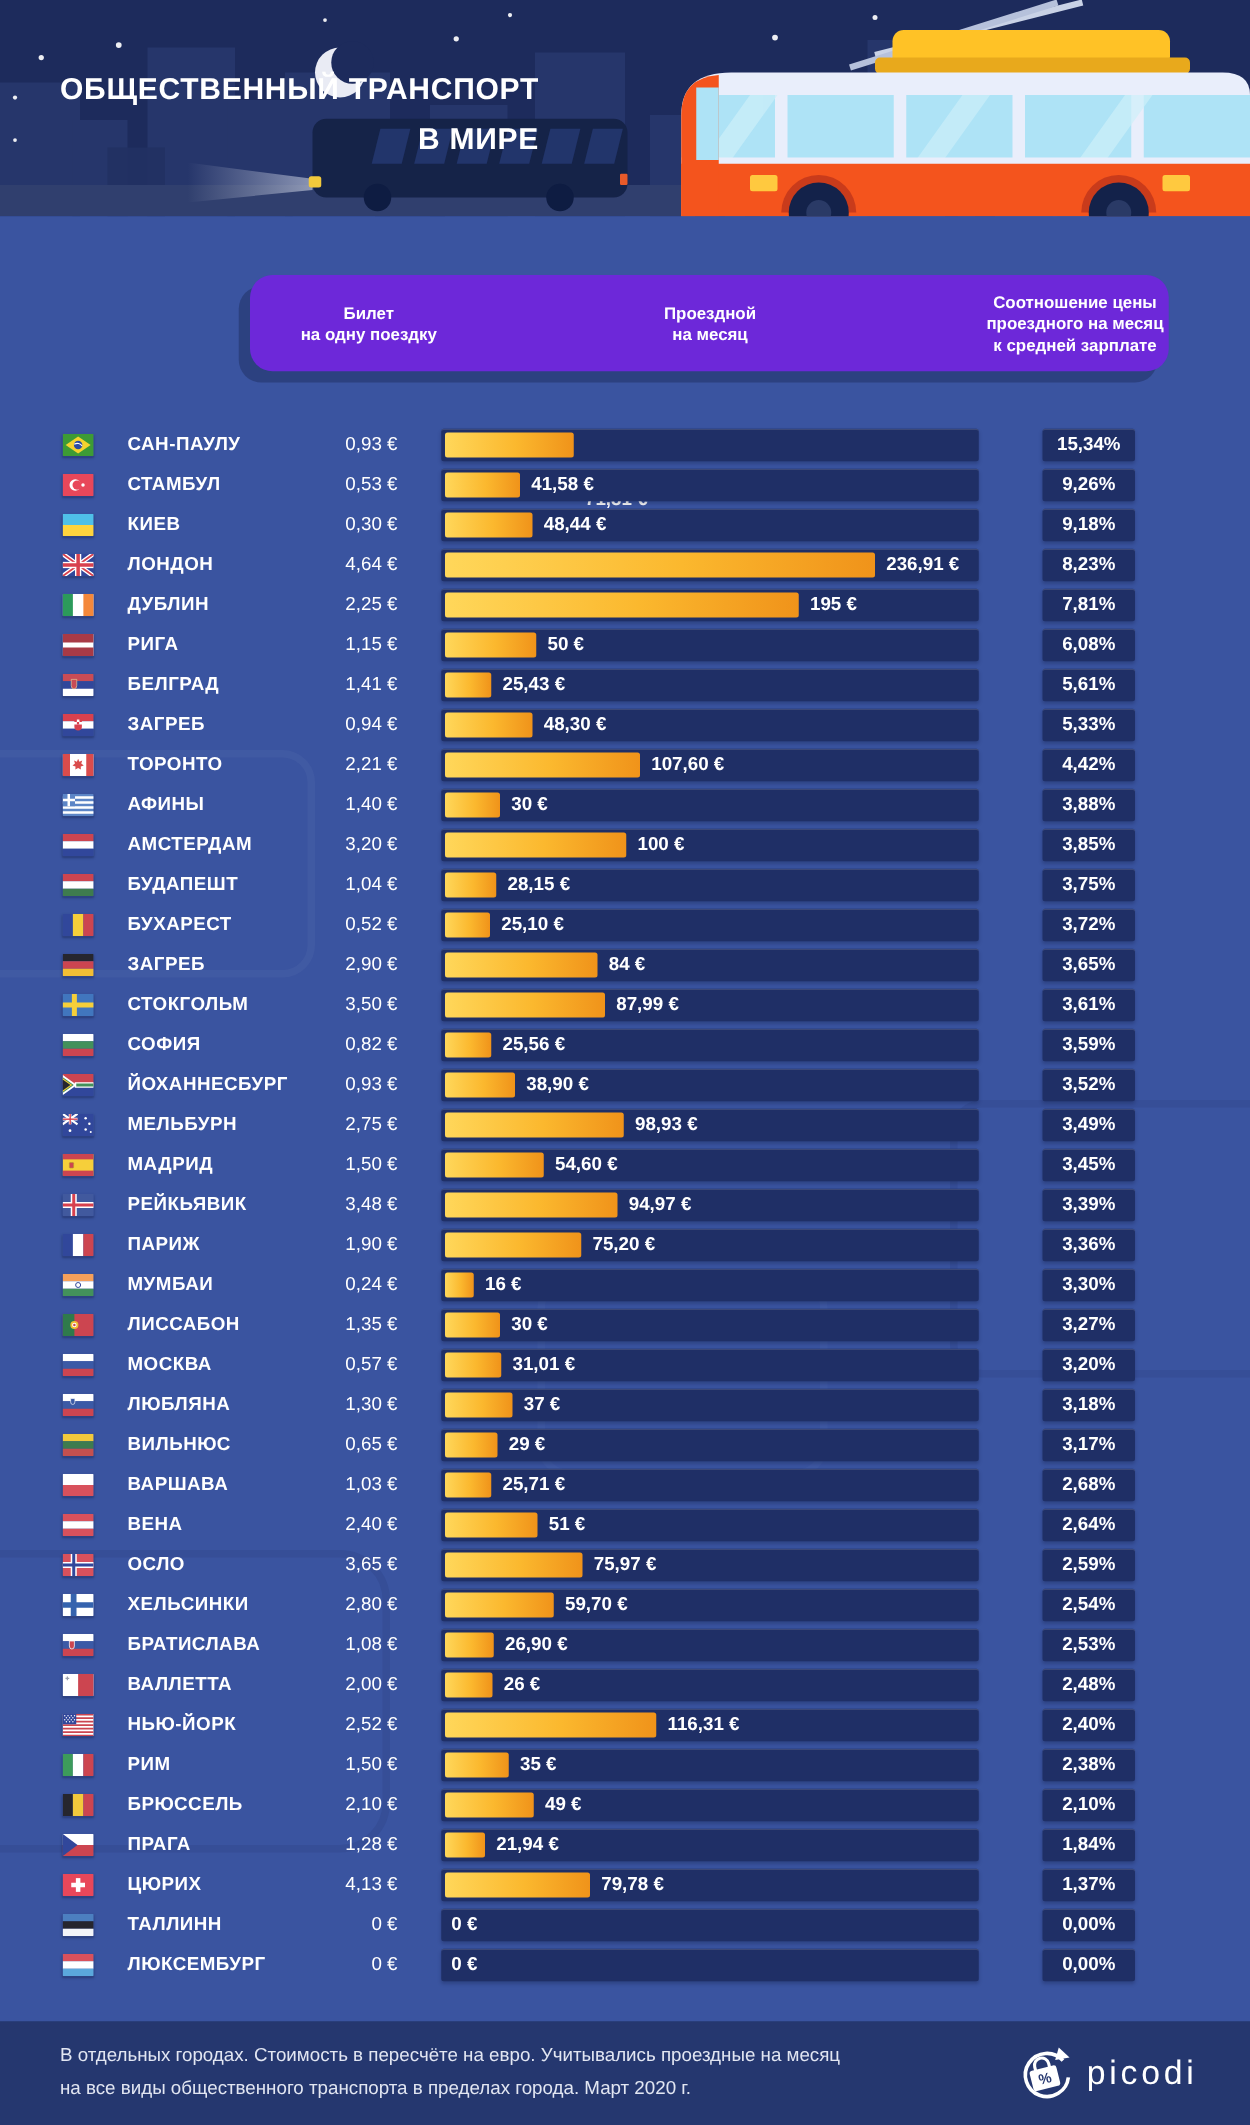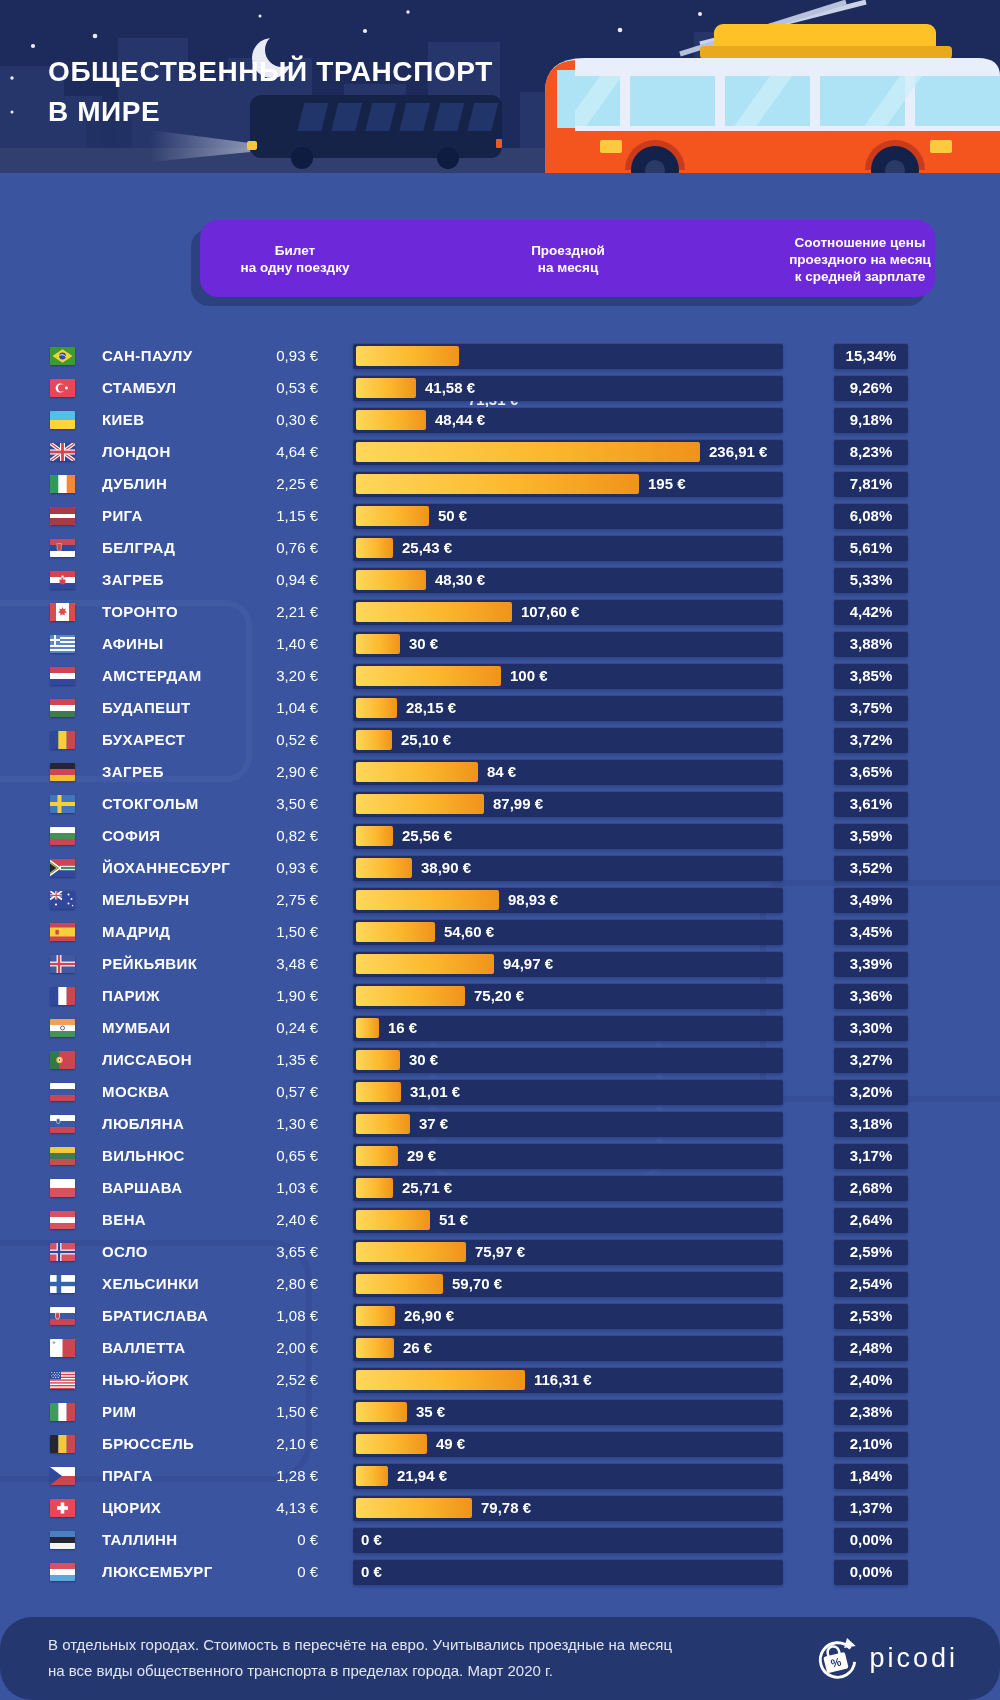--- a/index.html
+++ b/index.html
@@ -3,21 +3,21 @@
 <meta charset="utf-8">
 <style>
   html,body{margin:0;padding:0;}
   body{font-family:"Liberation Sans","DejaVu Sans",sans-serif;-webkit-font-smoothing:antialiased;}
   #canvas{position:relative;width:1000px;height:1700px;background:#3A54A0;overflow:hidden;}
 
   
   .hero{position:absolute;top:0;left:0;width:1000px;height:173px;}
   .hero svg{display:block;}
   .title{position:absolute;top:52px;left:48px;color:#FFFFFF;font-weight:bold;
-         font-size:28px;line-height:40px;letter-spacing:.6px;}
+         font-size:24px;line-height:40px;letter-spacing:.6px;text-align:right;}
 
   
   .wm{position:absolute;border:6px solid rgba(255,255,255,0.035);border-radius:26px;}
   .wm.dark{border-color:rgba(15,30,80,0.10);}
 
   
   .colcard{position:absolute;top:220px;left:200px;width:735px;height:77px;background:#6d28d9;
            border-radius:18px;box-shadow:-9px 9px 0 rgba(42,62,122,0.85);}
   .colhead{position:absolute;top:50%;transform:translateY(-50%);color:#fff;font-weight:bold;
            font-size:13.5px;line-height:17px;text-align:center;}
@@ -38,21 +38,21 @@
   .track{position:absolute;left:353px;top:3px;width:430px;height:26px;background:#1F2F66;
          border-radius:2px;box-shadow:inset 0 1px 0 rgba(255,255,255,.13),0 2px 3px rgba(10,18,50,.25);}
   .bar{position:absolute;left:3px;top:3px;height:20px;border-radius:2px;
        background:linear-gradient(90deg,#FFD75A 0%,#FBB82E 55%,#F0931A 100%);}
   .bar-label{position:absolute;top:0;line-height:26px;color:#fff;font-weight:bold;font-size:15px;white-space:nowrap;}
   .pct{position:absolute;left:834px;top:3px;width:74px;height:26px;background:#1F2F66;border-radius:2px;
        text-align:center;line-height:26px;color:#fff;font-weight:bold;font-size:15px;
        box-shadow:inset 0 1px 0 rgba(255,255,255,.13),0 2px 3px rgba(10,18,50,.25);}
 
   
-  .footer{position:absolute;left:0;top:1617px;width:1000px;height:83px;background:#25376F;border-radius:32px;}
+  .footer{position:absolute;left:0;top:1617px;width:1000px;height:83px;background:#25376F;}
   .note{position:absolute;left:48px;top:15px;color:#E2E6F2;font-size:15px;line-height:26px;}
   .brand{position:absolute;right:42px;top:50%;transform:translateY(-50%);display:flex;align-items:center;gap:10px;}
   .brand-word{color:#fff;font-size:27px;letter-spacing:3px;font-weight:normal;}
 </style>
 </head>
 <body>
 
 <div id="canvas">
 
   <div class="wm" style="left:-60px;top:600px;width:300px;height:170px;"></div>
@@ -294,21 +294,21 @@
     <div class="row">
       <span class="flag">
           <svg viewBox="0 0 25 18" width="25" height="18" preserveAspectRatio="none">
             <rect width="25" height="6" fill="#C94C55"></rect>
             <rect y="6" width="25" height="6" fill="#31479B"></rect>
             <rect y="12" width="25" height="6" fill="#fff"></rect>
             <path d="M7,4.5 h4.4 v5 a2.2,2.6 0 0 1 -4.4,0 z" fill="#C94C55" stroke="#E8D9A0" stroke-width=".5"></path>
           </svg>
         </span>
       <span class="city">БЕЛГРАД</span>
-      <span class="ticket">0,76 €</span>
+      <span class="ticket">1,41 €</span>
       <span class="track">
         <span class="bar" style="width: 37px;"></span>
         <span class="bar-label" style="left: 49px;">25,43 €</span>
       </span>
       <span class="pct">5,61%</span>
     </div>
 
     <div class="row">
       <span class="flag">
           <svg viewBox="0 0 25 18" width="25" height="18" preserveAspectRatio="none">

